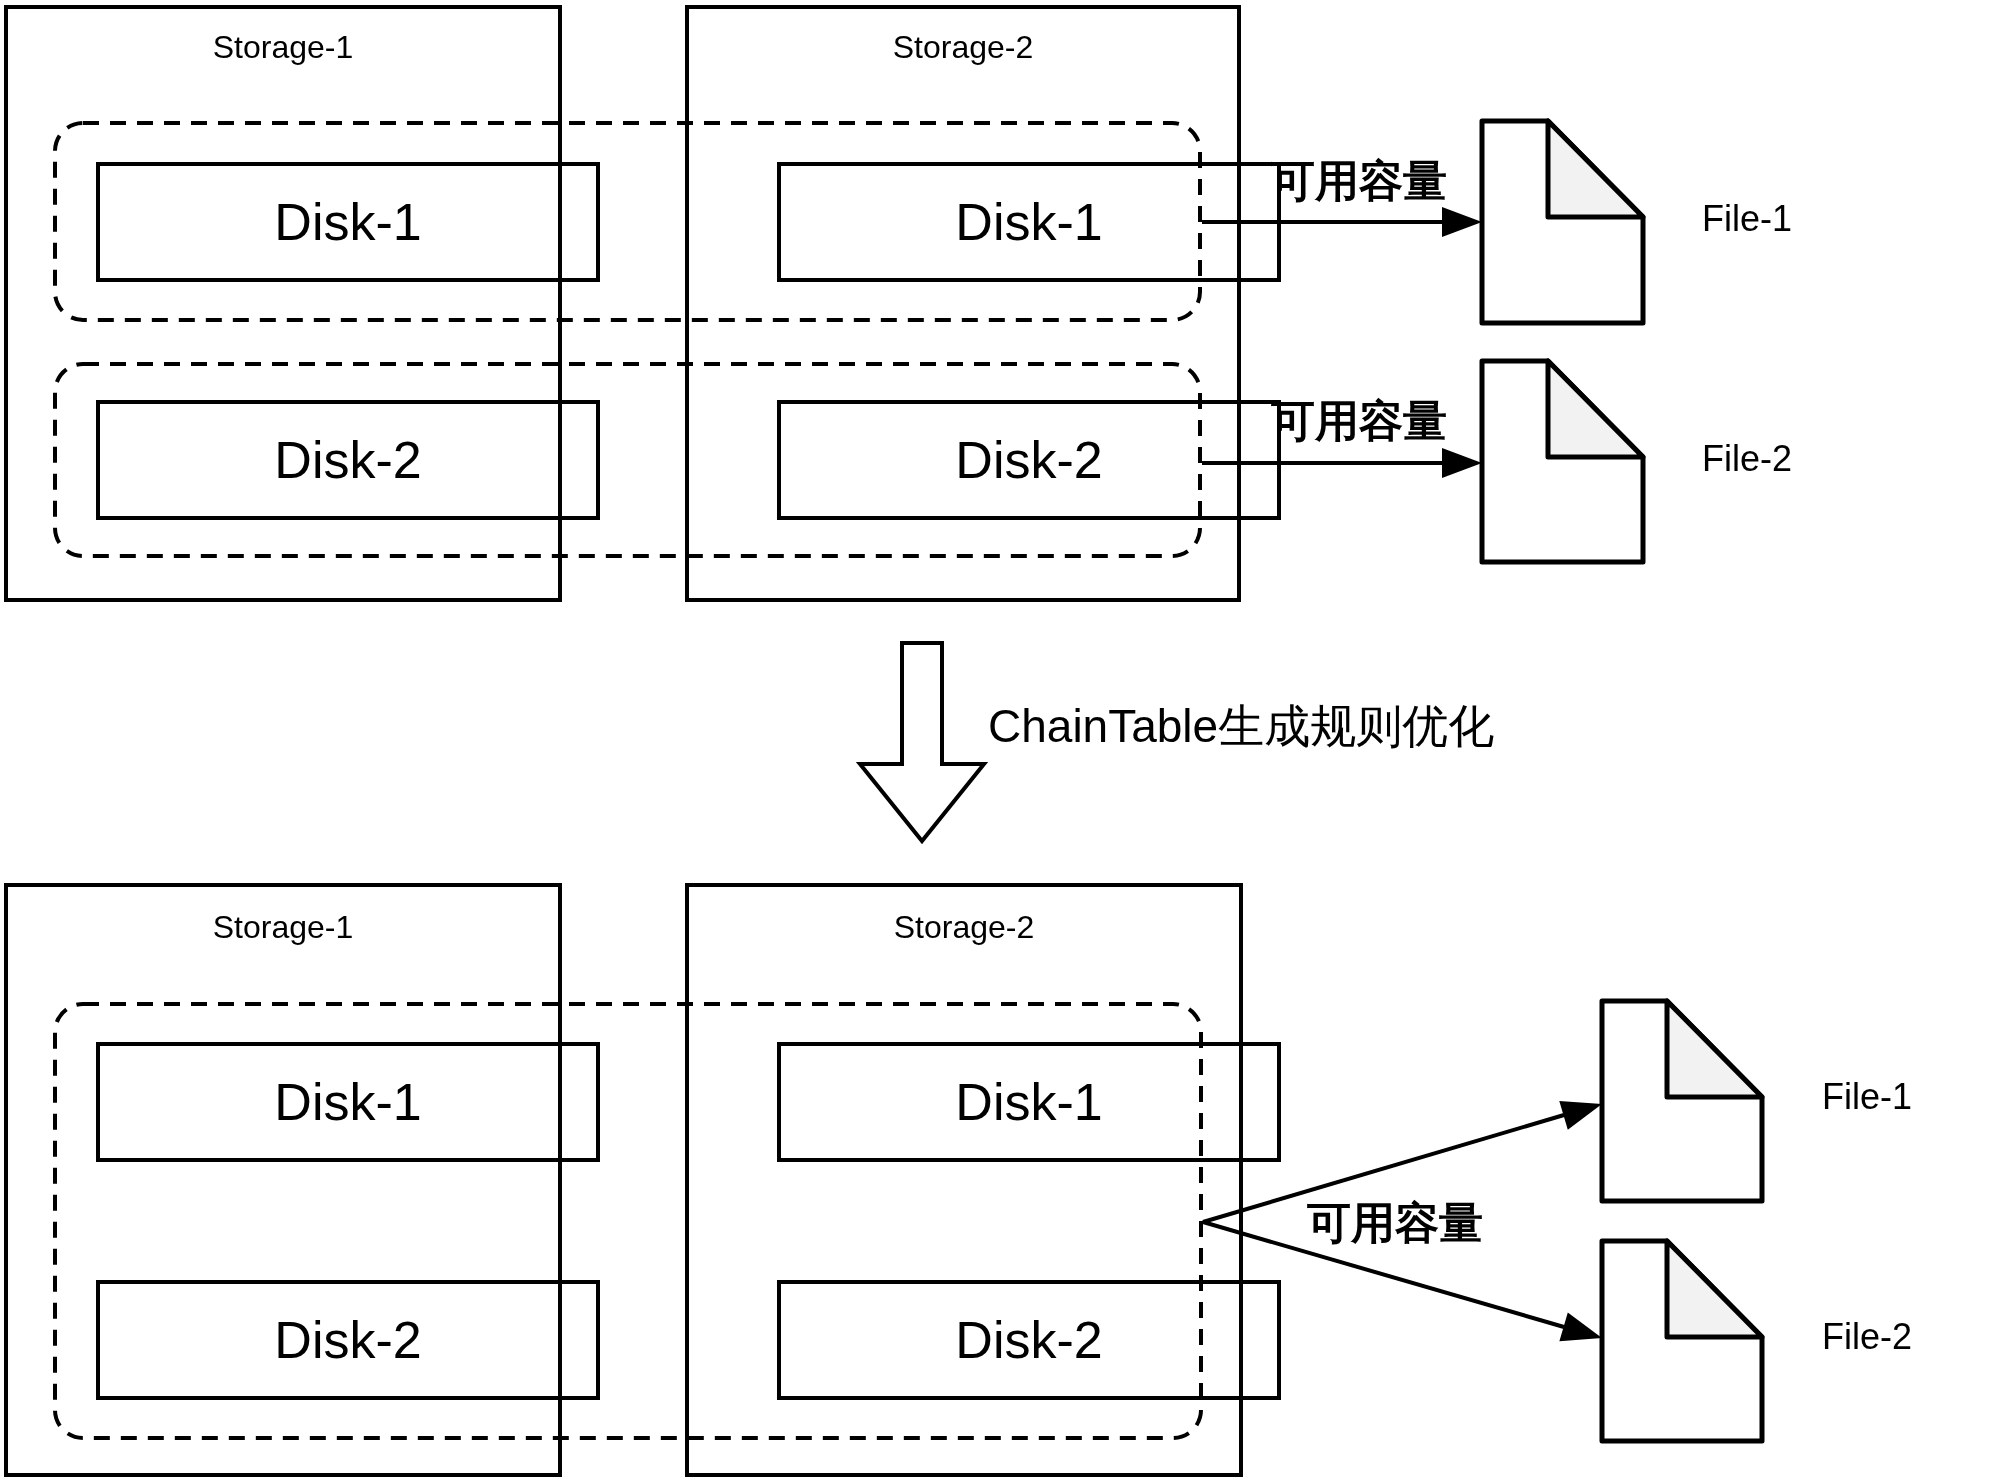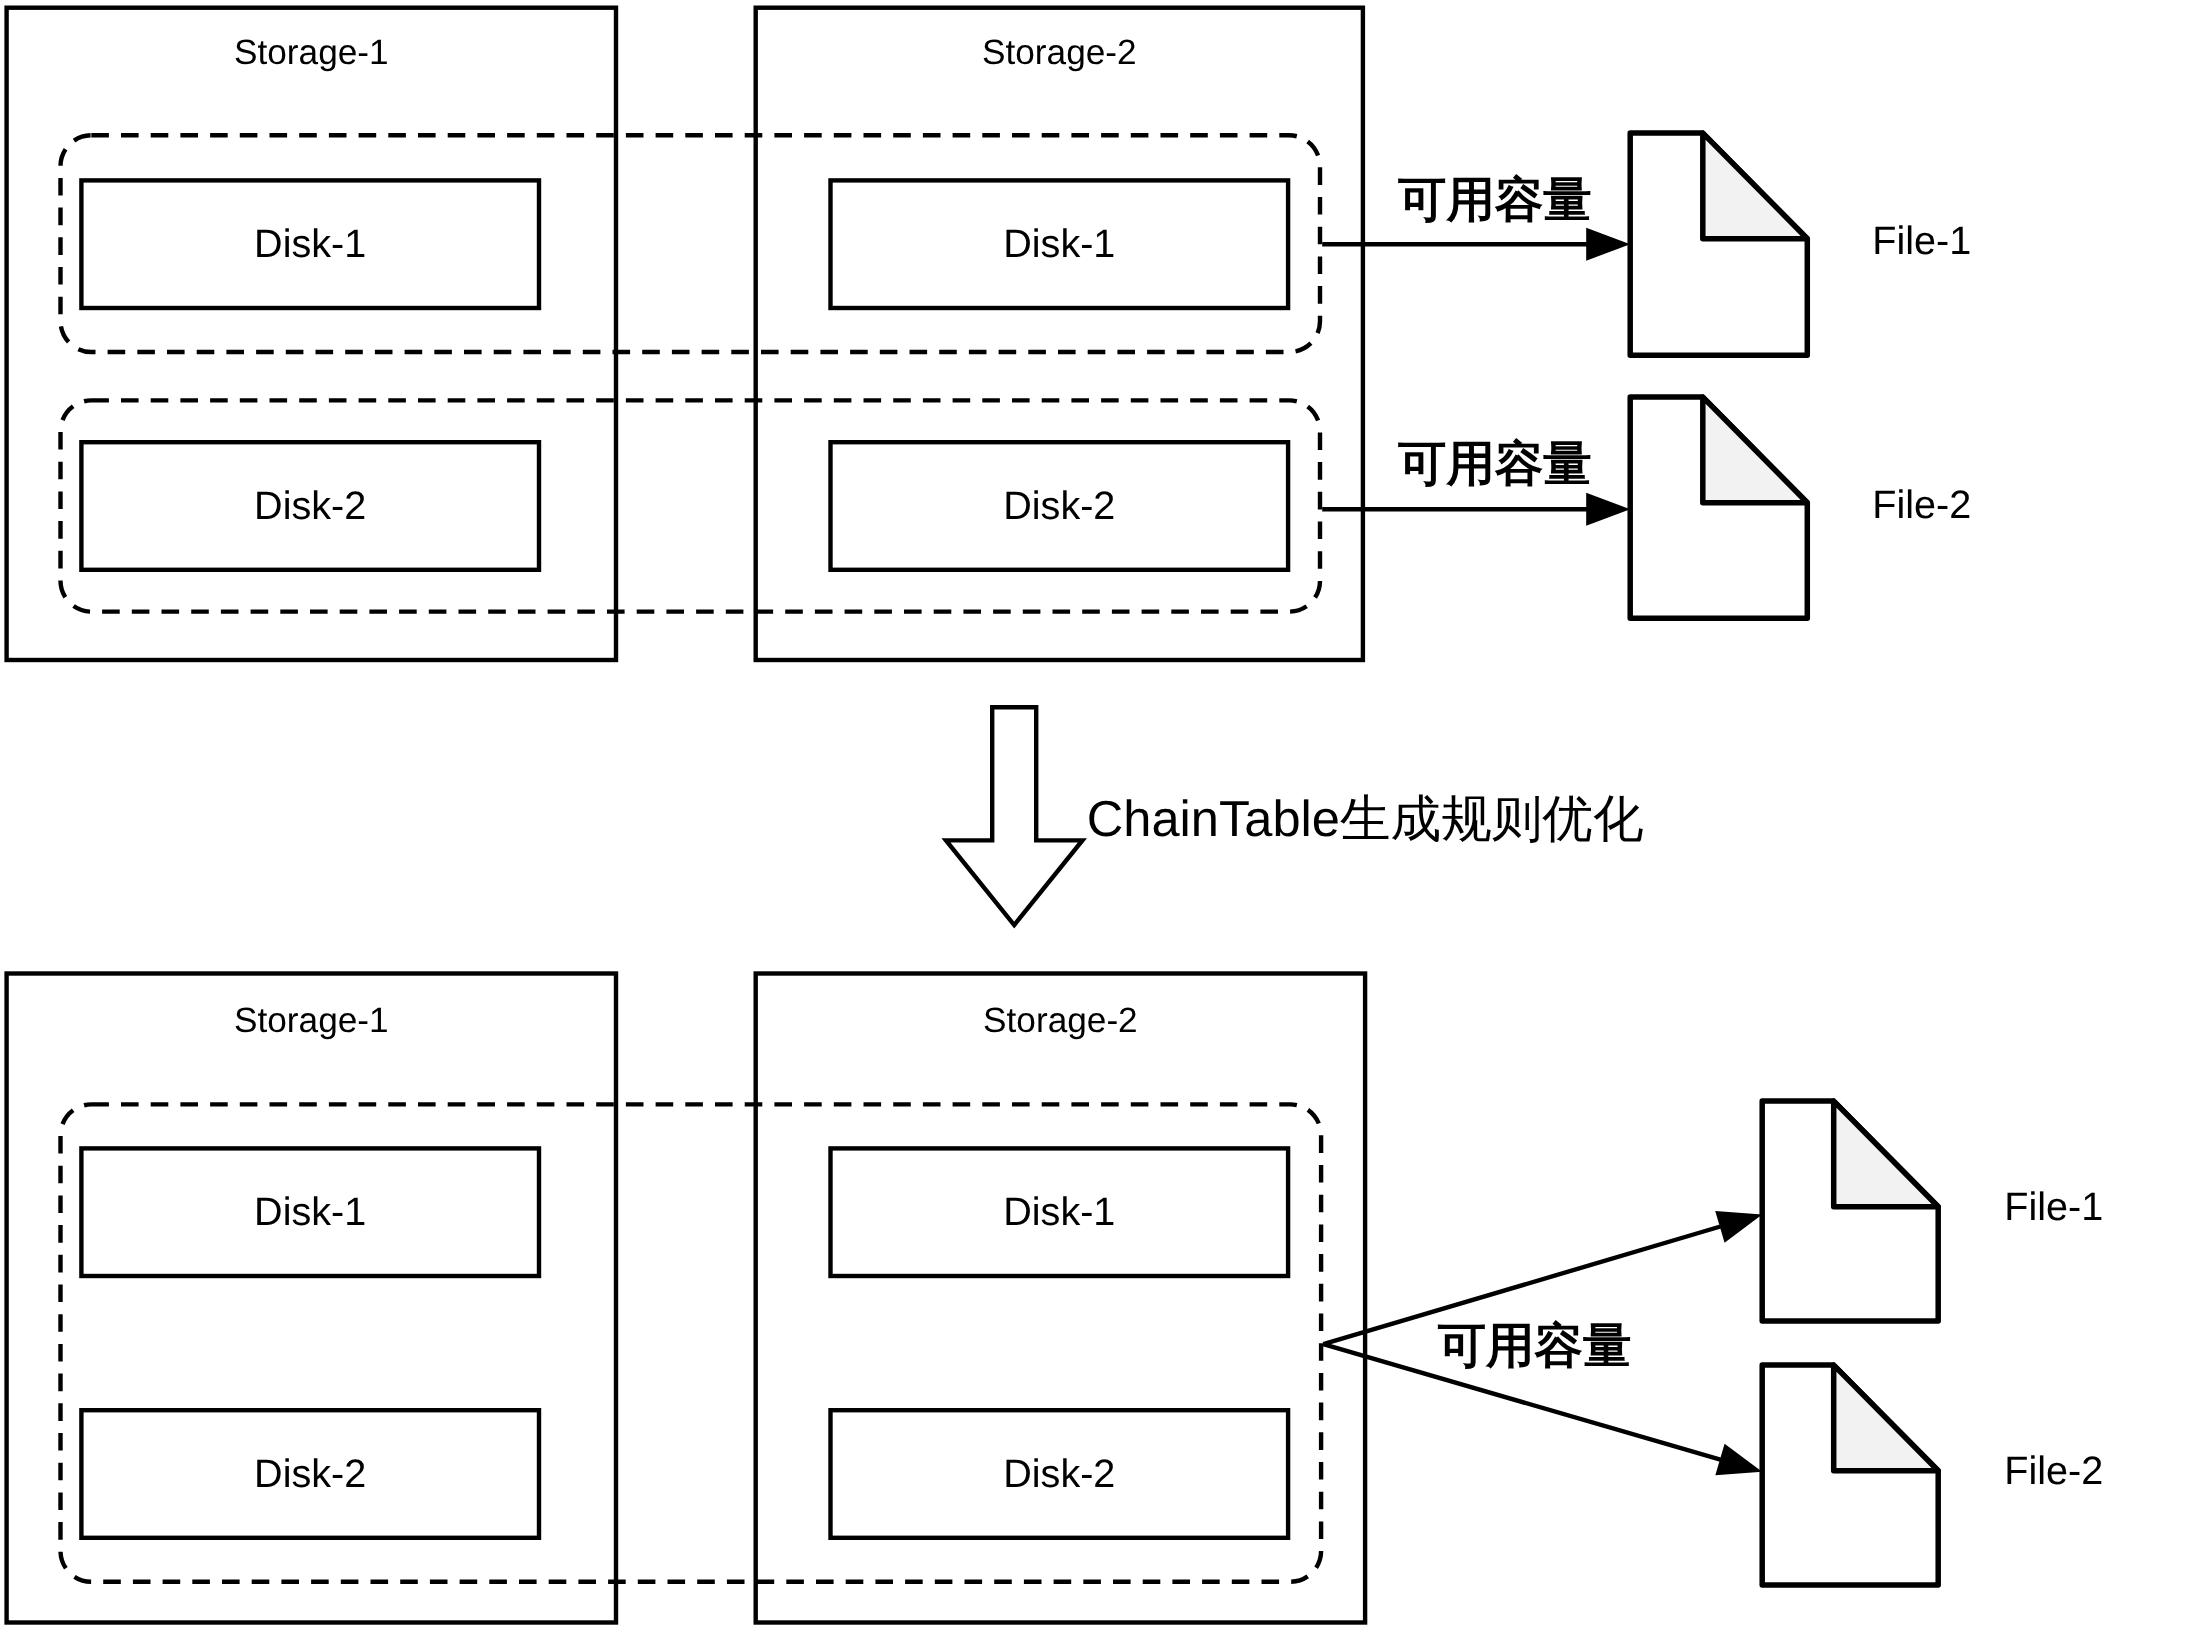--- a/index.html
+++ b/index.html
@@ -20,29 +20,30 @@
   }
   .storage-title {
     position: absolute;
     text-align: center;
     font-size: 32px;
     line-height: 1.1;
     white-space: nowrap;
   }
   .disk-box {
     position: absolute;
-    width: 420px;
+    width: 504px;
     height: 120px;
     border: 4px solid #000;
     box-sizing: border-box;
     display: flex;
     align-items: center;
     justify-content: center;
-    font-size: 36px;
+    font-size: 52px;
     background: transparent;
+    margin-left: 24px;
   }
   .cap-label {
     position: absolute;
     font-size: 44px;
     white-space: nowrap;
     font-weight: bold;
   }
   .cap-label.centered { text-align: center; width: 200px; }
   .file-label {
     position: absolute;
@@ -77,21 +78,21 @@
   <div class="disk-box" style="left:753px; top:162px;">Disk-1</div>
   <div class="disk-box" style="left:72px; top:400px;">Disk-2</div>
   <div class="disk-box" style="left:753px; top:400px;">Disk-2</div>
 
   <div class="cap-label centered" style="left:1259px; top:152px;">可用容量</div>
   <div class="cap-label centered" style="left:1259px; top:392px;">可用容量</div>
 
   <div class="file-label" style="left:1702px; top:198px;">File-1</div>
   <div class="file-label" style="left:1702px; top:438px;">File-2</div>
 
-  <div class="transform-label" style="left:988px; top:714px;">ChainTable生成规则优化</div>
+  <div class="transform-label" style="left:988px; top:696px;">ChainTable生成规则优化</div>
 
   <div class="storage-box" style="left:4px; top:883px; width:558px; height:594px;"></div>
   <div class="storage-box" style="left:685px; top:883px; width:558px; height:594px;"></div>
 
   <div class="storage-title" style="left:4px; top:910px; width:558px;">Storage-1</div>
   <div class="storage-title" style="left:685px; top:910px; width:558px;">Storage-2</div>
 
   <div class="disk-box" style="left:72px; top:1042px;">Disk-1</div>
   <div class="disk-box" style="left:753px; top:1042px;">Disk-1</div>
   <div class="disk-box" style="left:72px; top:1280px;">Disk-2</div>

